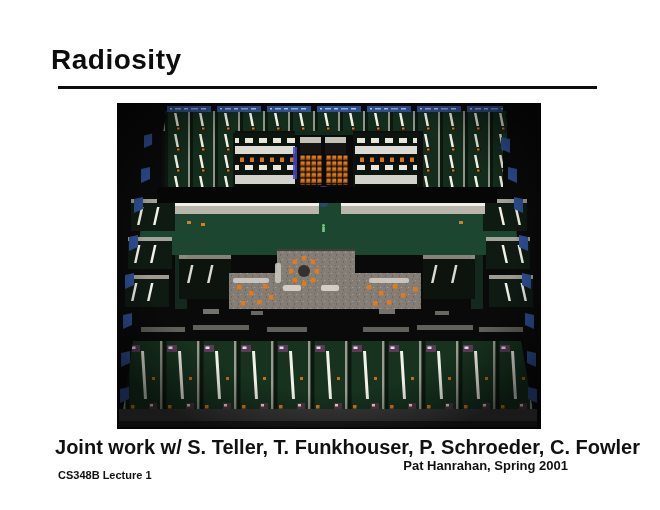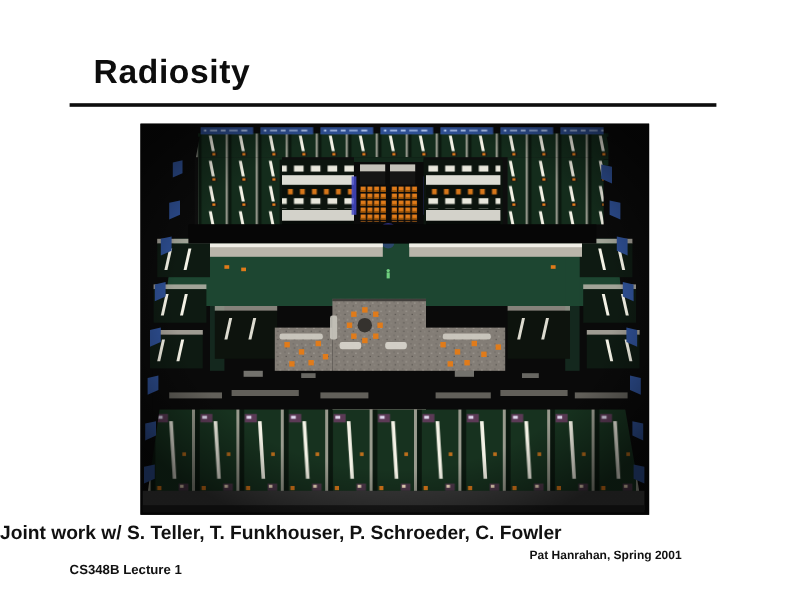--- a/index.html
+++ b/index.html
@@ -2,40 +2,40 @@
 <html style="--bg: #0a0a0a; --orange: #e07b1a; --tube: #f4f2e6; --wall: #b9b5aa; --tableW: #e9e7df; --floor1: #142c1c; --floor2: #17321f; --corridor: #1d4631; --terrazzo: #837d76; --blueWin: #2e4f93; --blueGlow: #4449c8; --purple: #5c3a56; --person: #6fcf7f; --bottomWall: #3a3a3a;"><head>
 <meta charset="utf-8">
 <style>
   html,body{margin:0;padding:0;}
   body{
     width:660px;height:510px;background:#ffffff;position:relative;overflow:hidden;
     font-family:"Liberation Sans","DejaVu Sans",sans-serif;
   }
   .slide{position:absolute;inset:0;}
   .title{
-    position:absolute;left:78px;top:44px;margin:0;
+    position:absolute;left:51px;top:44px;margin:0;
     font-size:28px;font-weight:bold;color:#0d0d0d;letter-spacing:0.5px;
   }
   .rule{
     position:absolute;left:58px;top:86px;width:539px;height:3px;background:#0d0d0d;
   }
   .render{
     position:absolute;left:117px;top:103px;width:424px;height:326px;margin:0;
     background:var(--bg,#0a0a0a);
   }
   .render svg{display:block;width:424px;height:326px;}
   .caption{
-    position:absolute;left:0;top:436px;width:628px;margin:0;text-align:left;
-    font-size:16px;font-weight:bold;color:#111;
+    position:absolute;left:12px;top:436px;width:628px;margin:0;text-align:right;
+    font-size:20px;font-weight:bold;color:#111;
   }
   .footer-left{
     position:absolute;left:58px;top:458px;font-size:11px;font-weight:bold;color:#111;margin-top:11px;
   }
   .footer-right{
-    position:absolute;right:92px;top:458px;font-size:10px;font-weight:bold;color:#111;
+    position:absolute;right:92px;top:458px;font-size:13px;font-weight:bold;color:#111;
   }
 </style>
 </head>
 <body>
 
 <div class="slide">
 
   <h1 class="title">Radiosity</h1>
   <div class="rule"></div>
 

